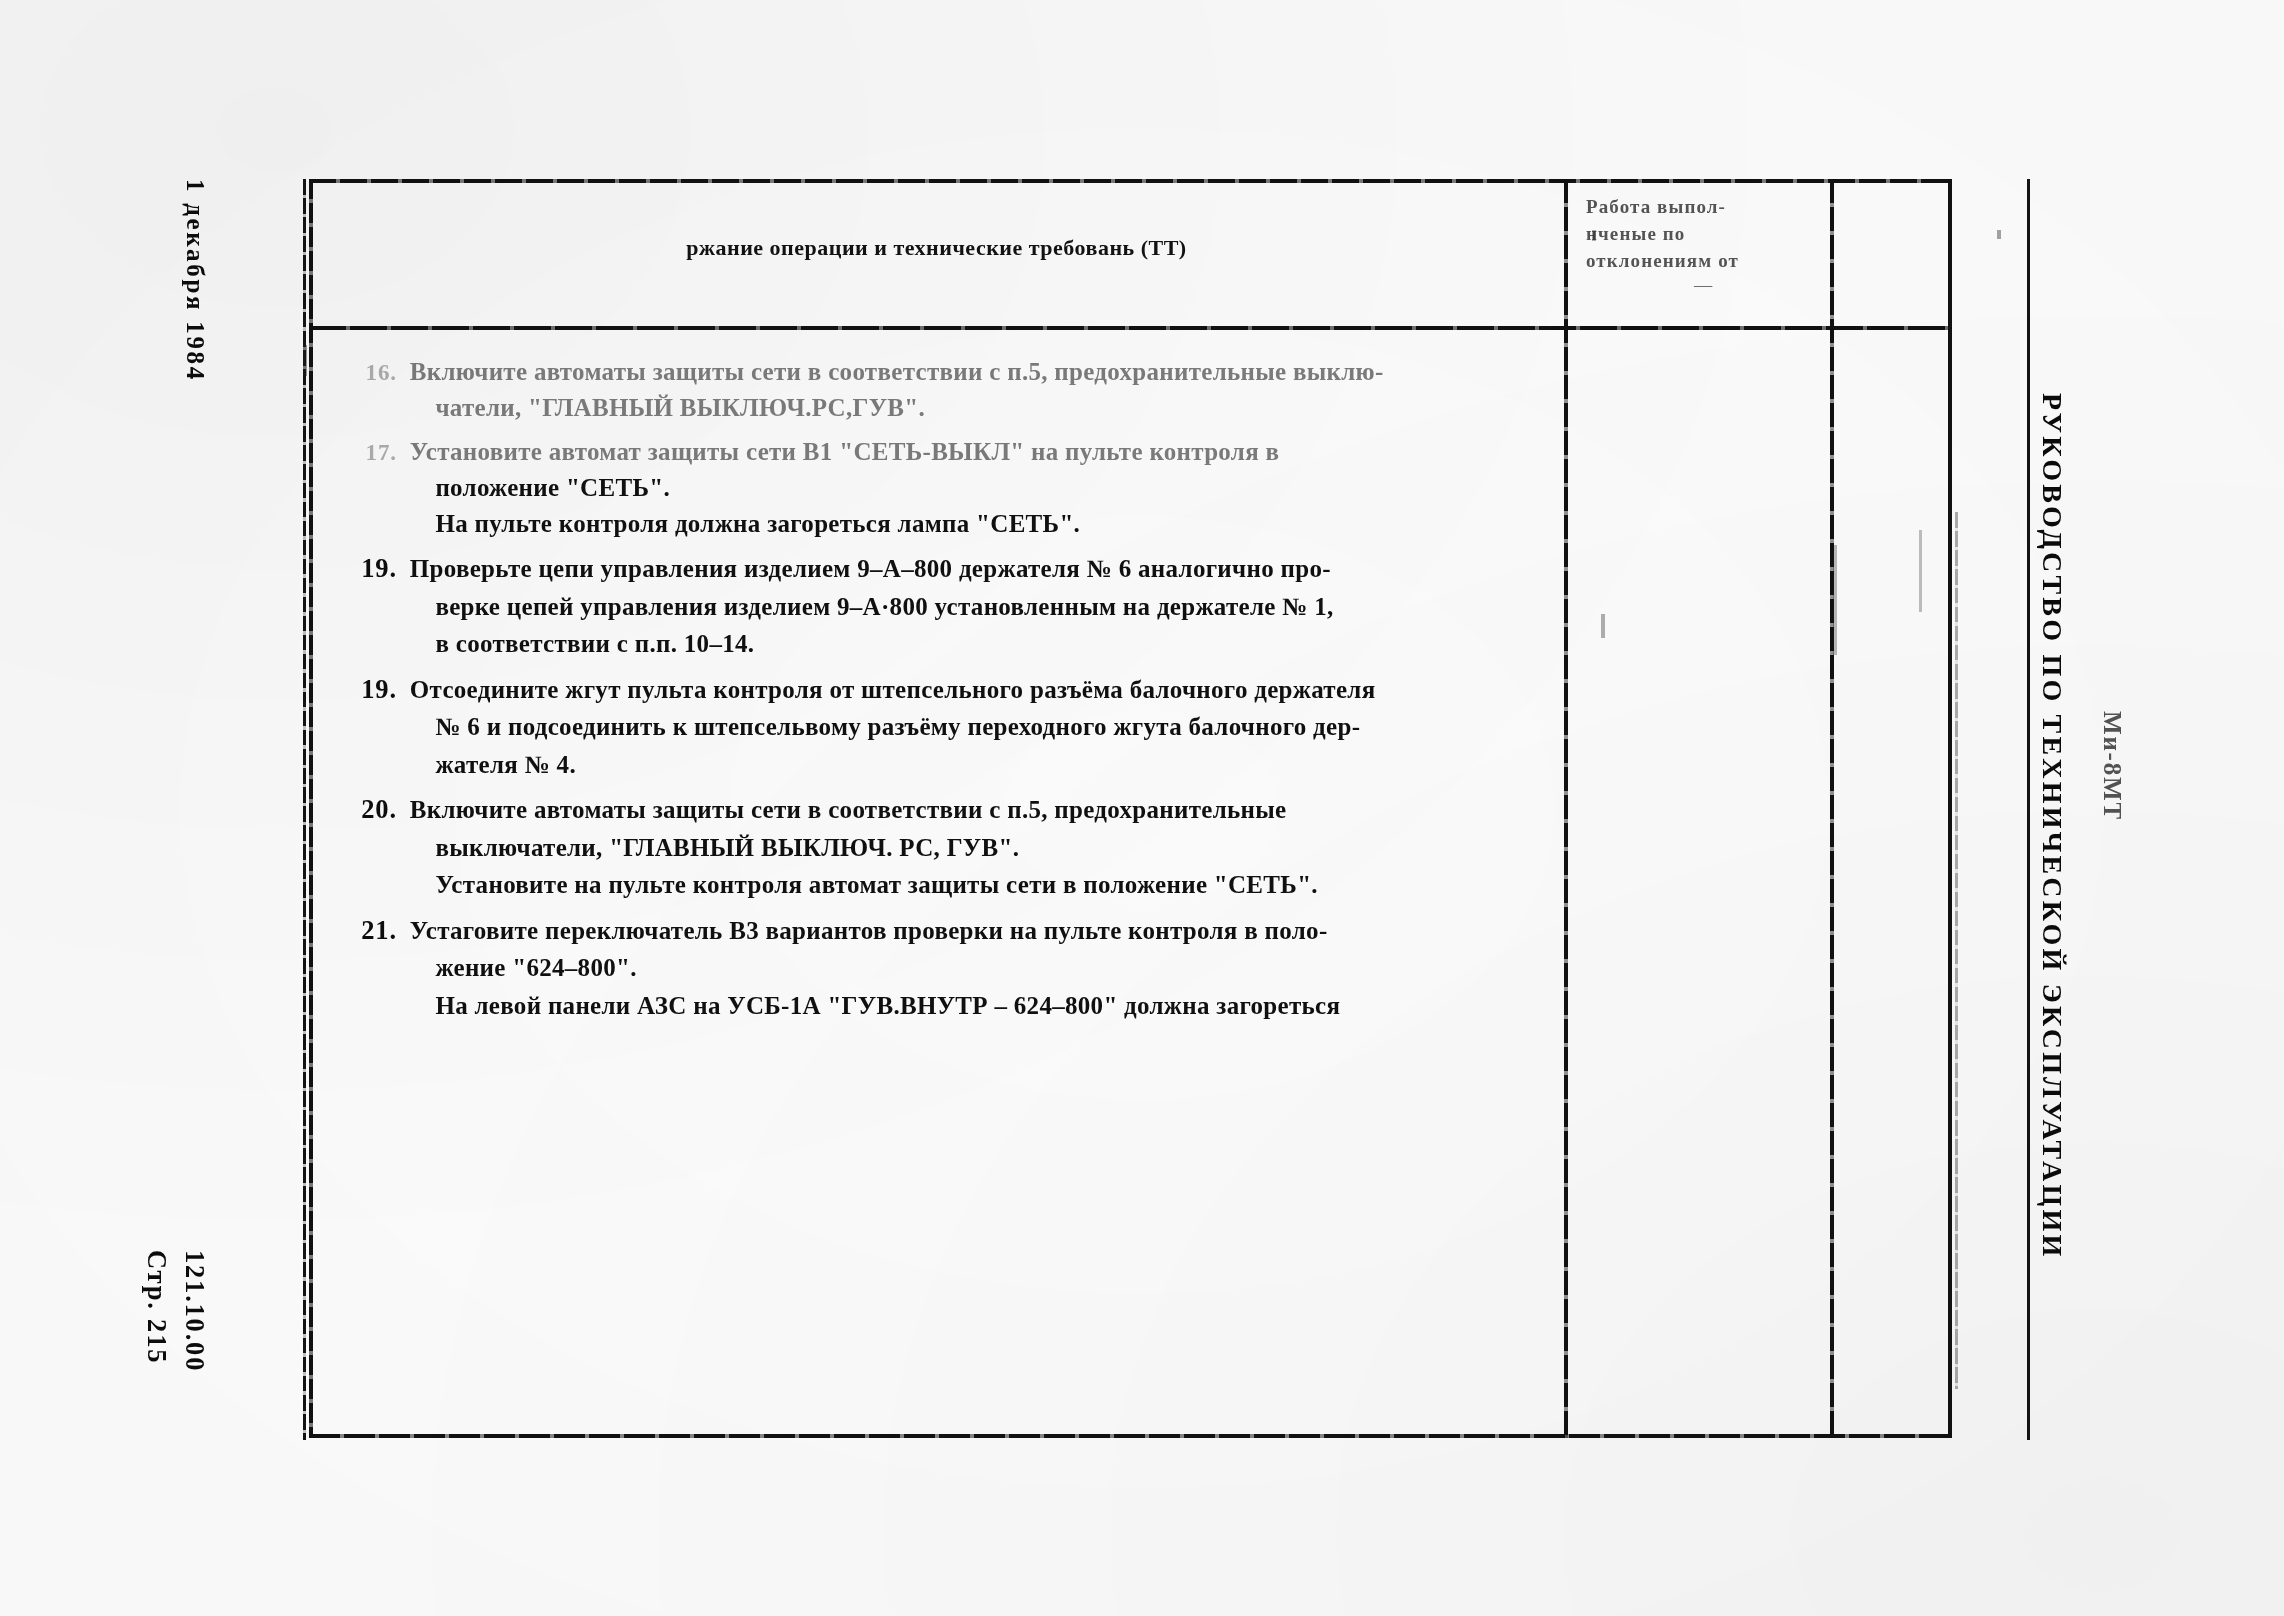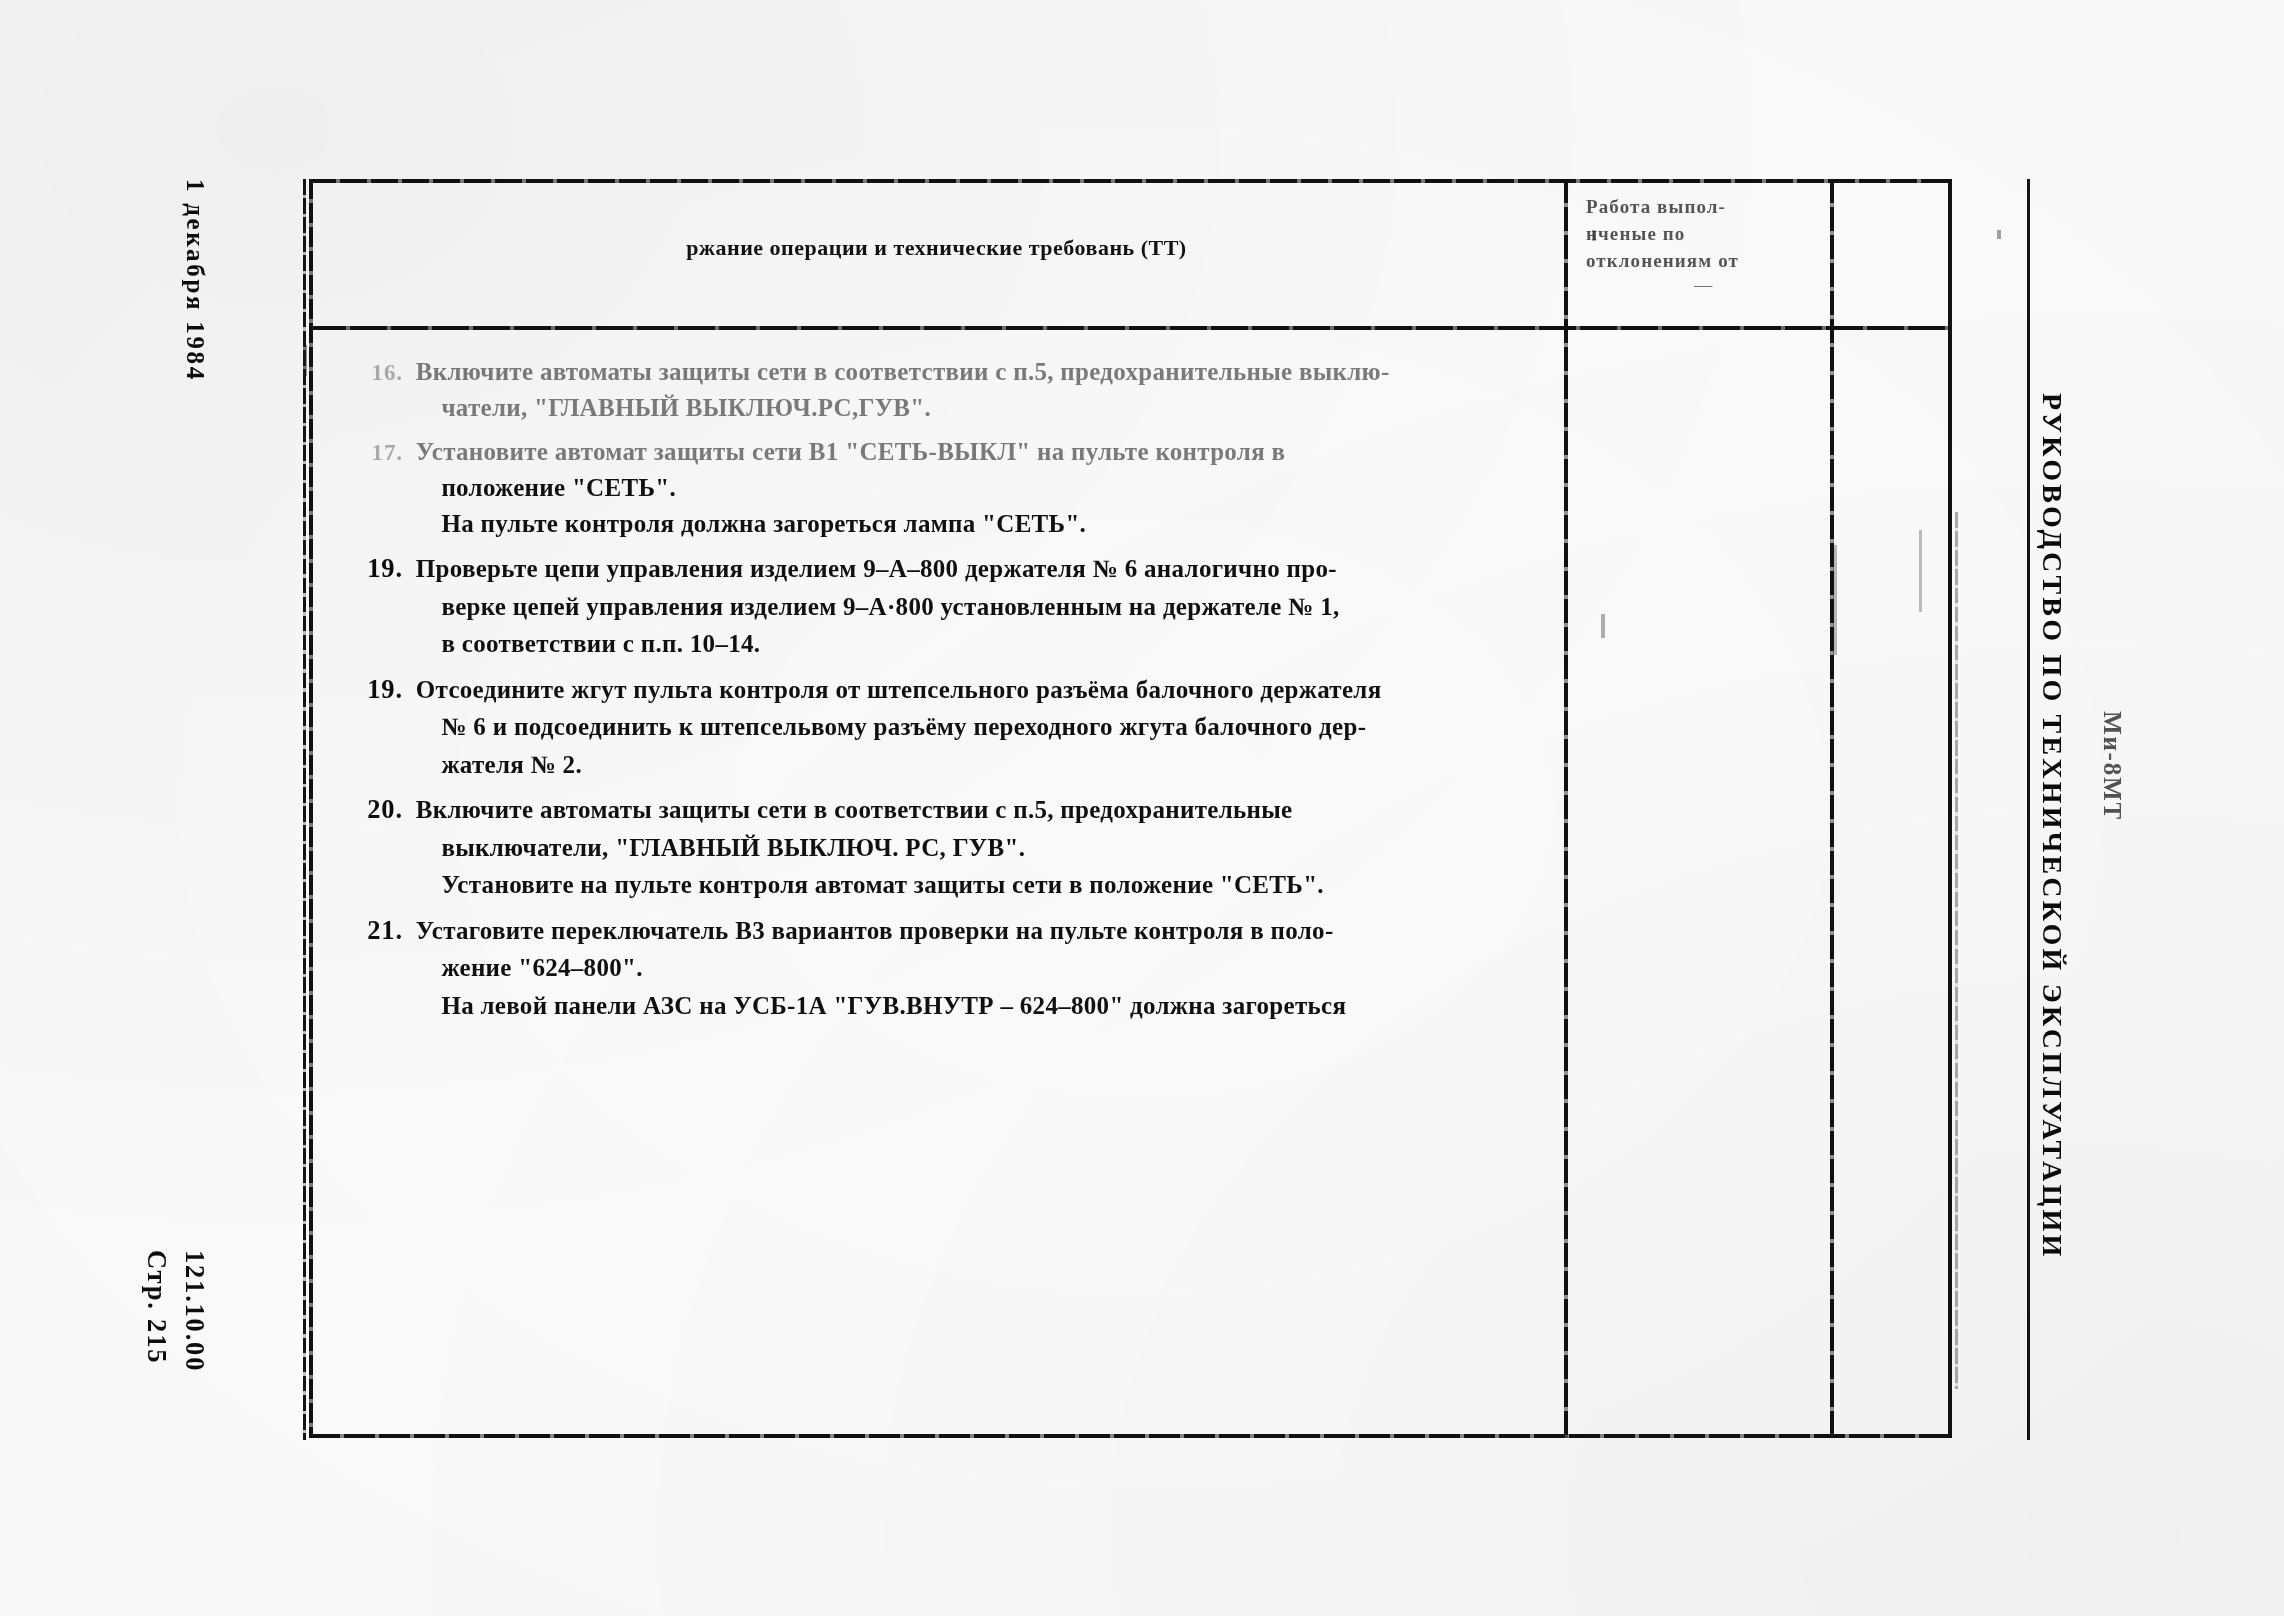--- a/index.html
+++ b/index.html
@@ -100,21 +100,20 @@
     margin-bottom:11px;
     line-height:1;
   }
   .num{
     flex:0 0 88px;
     text-align:right;
     padding-right:12.8px;
     font-size:26.5px;font-weight:bold;
     letter-spacing:0.9px;
     color:#0d0d0d;
-    padding-left:6px;
   }
   .num.ghost{color:#6d6d6d;opacity:.55;font-size:23px;}
   .txt{
     flex:1 1 auto;
     font-size:25px;font-weight:bold;
     letter-spacing:0.3px;
     color:#101010;
     white-space:nowrap;
   }
   .txt.ghost{color:#4a4a4a;opacity:.72;}
@@ -231,21 +230,21 @@
         <div class="row gap">
           <div class="num">19.</div>
           <div class="txt">Отсоедините жгут пульта контроля от штепсельного разъёма балочного держателя</div>
         </div>
         <div class="row indent cont">
           <div class="num">19.</div>
           <div class="txt">№ 6 и подсоединить к штепсельвому разъёму переходного жгута балочного дер-</div>
         </div>
         <div class="row indent cont">
           <div class="num">19.</div>
-          <div class="txt">жателя № 2.</div>
+          <div class="txt">жателя № 4.</div>
         </div>
         <div class="row gap">
           <div class="num">20.</div>
           <div class="txt">Включите автоматы защиты сети в соответствии с п.5, предохранительные</div>
         </div>
         <div class="row indent cont">
           <div class="num">20.</div>
           <div class="txt">выключатели, "ГЛАВНЫЙ ВЫКЛЮЧ. РС, ГУВ".</div>
         </div>
         <div class="row indent cont">

